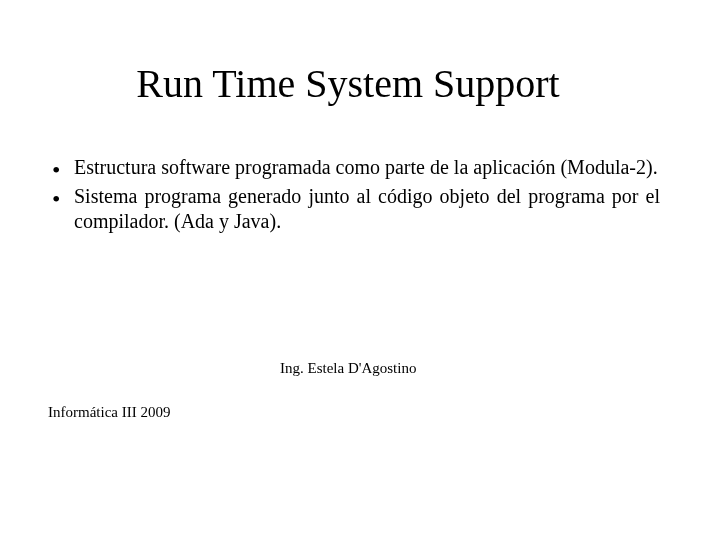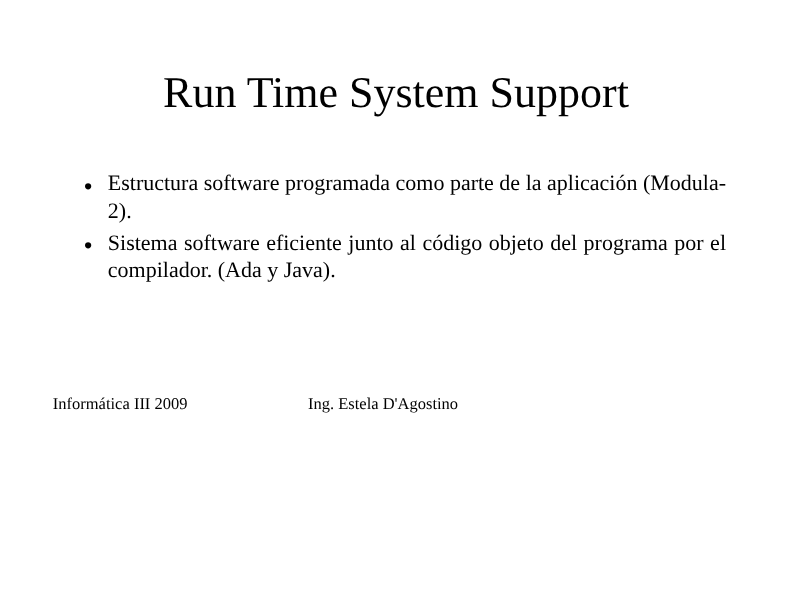--- a/index.html
+++ b/index.html
@@ -8,21 +8,21 @@
     width: 720px;
     height: 540px;
     background: #ffffff;
     font-family: "Times New Roman", Times, serif;
     color: #000000;
   }
   .slide {
     box-sizing: border-box;
     width: 720px;
     height: 408px;
-    padding: 60px 48px 40px 48px;
+    padding: 60px 48px 40px 24px;
     position: relative;
   }
   .title {
     text-align: center;
     font-size: 40px;
     font-weight: normal;
     margin: 0 0 48px 0;
   }
   .bullets {
     list-style: none;
@@ -48,34 +48,35 @@
   .footer {
     position: absolute;
     bottom: 48px;
     left: 48px;
     right: 48px;
     font-size: 15px;
   }
   .footer-left {
     position: absolute;
     left: 0;
+    margin-top: 44px;
   }
   .footer-center {
     position: absolute;
     left: 232px;
   }
 </style>
 </head>
 <body>
 
 <div class="slide">
   <h1 class="title">Run Time System Support</h1>
 
   <ul class="bullets">
     <li>Estructura software programada como parte de la aplicación (Modula-2).</li>
-    <li>Sistema software eficiente junto al código objeto del programa por el compilador. (Ada y Java).</li>
+    <li>Sistema programa generado junto al código objeto del programa por el compilador. (Ada y Java).</li>
   </ul>
 
   <div class="footer">
     <span class="footer-left">Informática III 2009</span>
     <span class="footer-center">Ing. Estela D'Agostino</span>
   </div>
 </div>
 
 </body></html>

